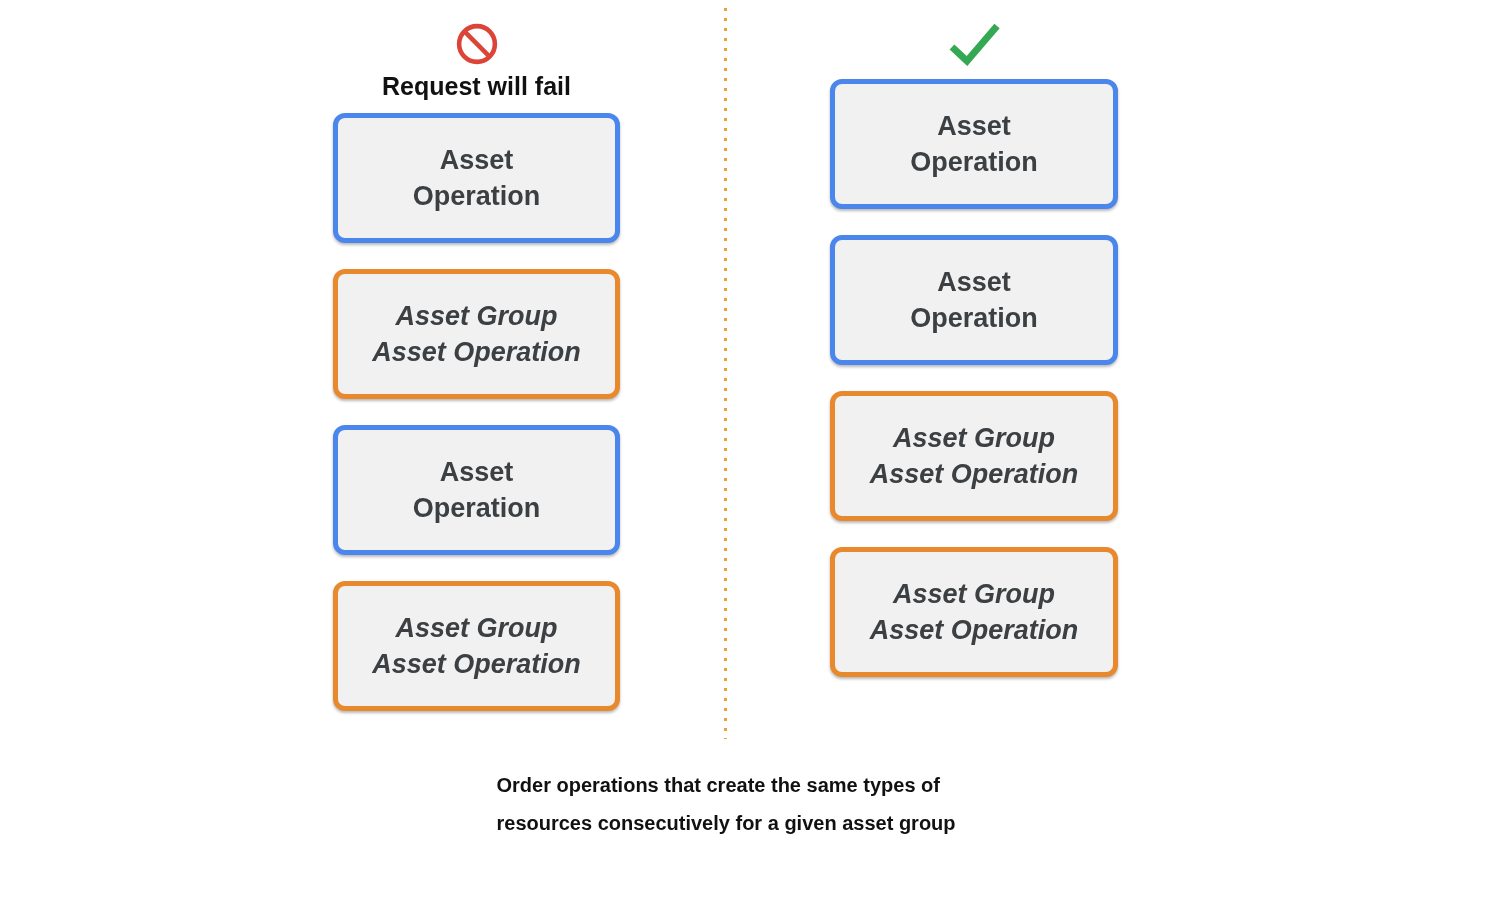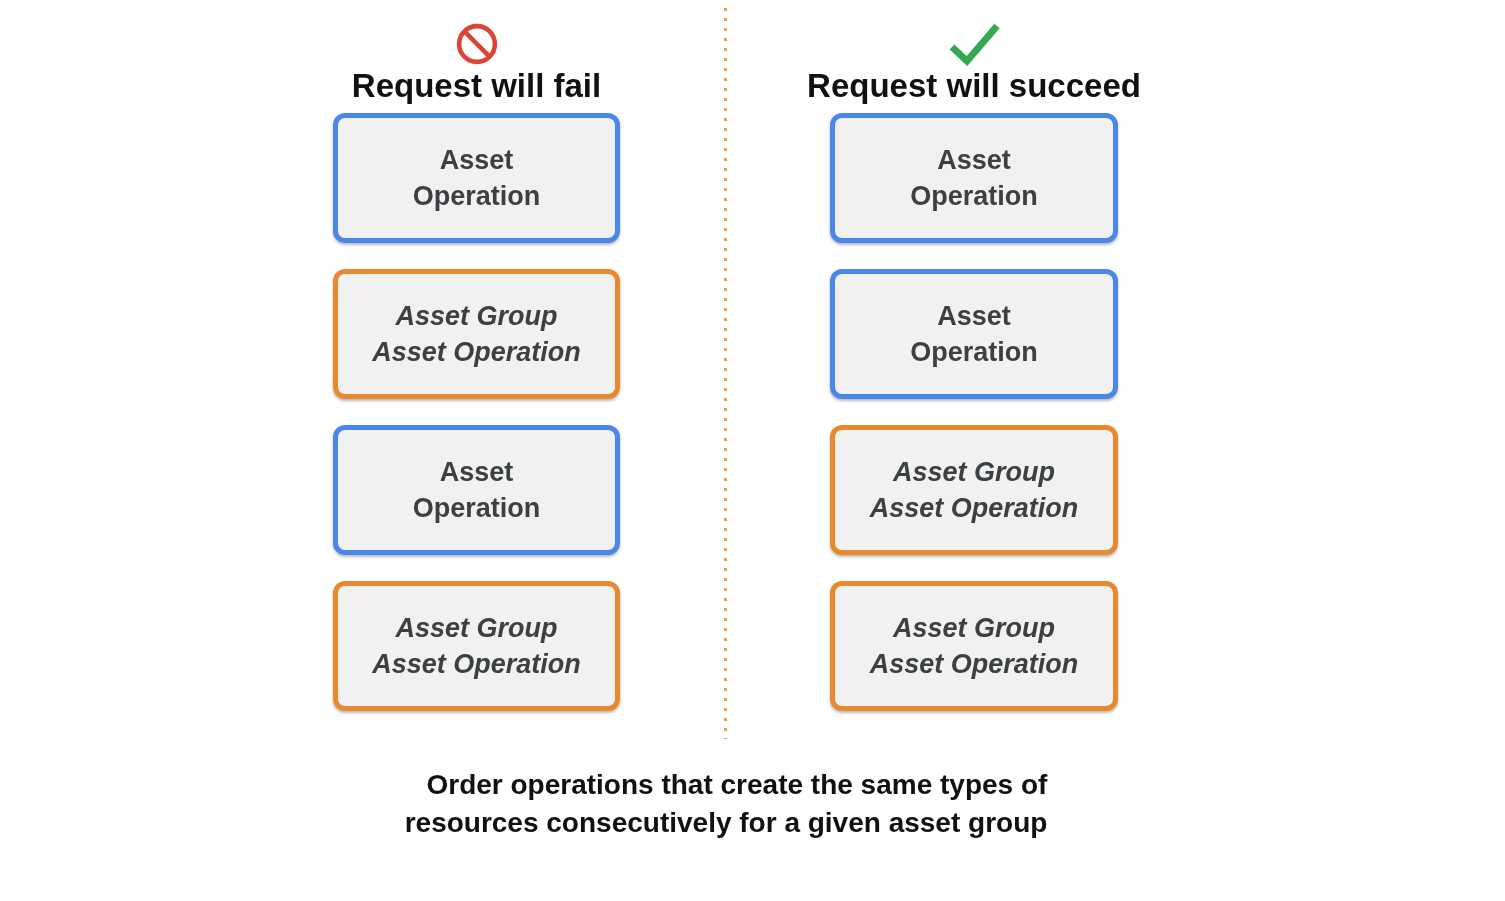--- a/index.html
+++ b/index.html
@@ -28,21 +28,21 @@
   .column-succeed { left: 830px; width: 288px; }
   .col-icon {
     height: 44px;
     margin-top: 12px;
     display: flex;
     align-items: center;
     justify-content: center;
   }
   .col-header {
     margin-top: 6px;
-    font-size: 33px;
+    font-size: 25px;
     font-weight: bold;
     line-height: 28px;
     color: var(--heading-text, #111111);
     text-align: right;
     white-space: nowrap;
   }
   .box-stack {
     display: flex;
     flex-direction: column;
     gap: 26px;
@@ -78,25 +78,25 @@
       to bottom,
       var(--divider-dot, #e9a13c) 0 3px,
       transparent 3px 10px
     );
   }
   .caption {
     position: absolute;
     top: 766px;
     left: 726px;
     transform: translateX(-50%);
-    font-size: 28px;
+    font-size: 20px;
     font-weight: bold;
     line-height: 38px;
     color: var(--caption-text, #111111);
-    text-align: right;
+    text-align: left;
     white-space: pre-line;
   }
 </style>
 </head>
 <body>
 
 <div class="canvas">
 
   <div class="column column-fail">
     <div class="col-icon">
@@ -119,21 +119,20 @@
   </div>
 
   <div class="divider"></div>
 
   <div class="column column-succeed">
     <div class="col-icon">
       <svg width="54" height="44" viewBox="0 0 54 44">
         <path d="M5 25 L20 39 L50 4" fill="none" stroke="var(--success-icon-green, #34a853)" stroke-width="7"></path>
       </svg>
     </div>
-    <div class="col-header">Request will succeed</div>
     <div class="box-stack">
       <div class="box blue">Asset
 Operation</div>
       <div class="box blue">Asset
 Operation</div>
       <div class="box orange">Asset Group
 Asset Operation</div>
       <div class="box orange">Asset Group
 Asset Operation</div>
     </div>

